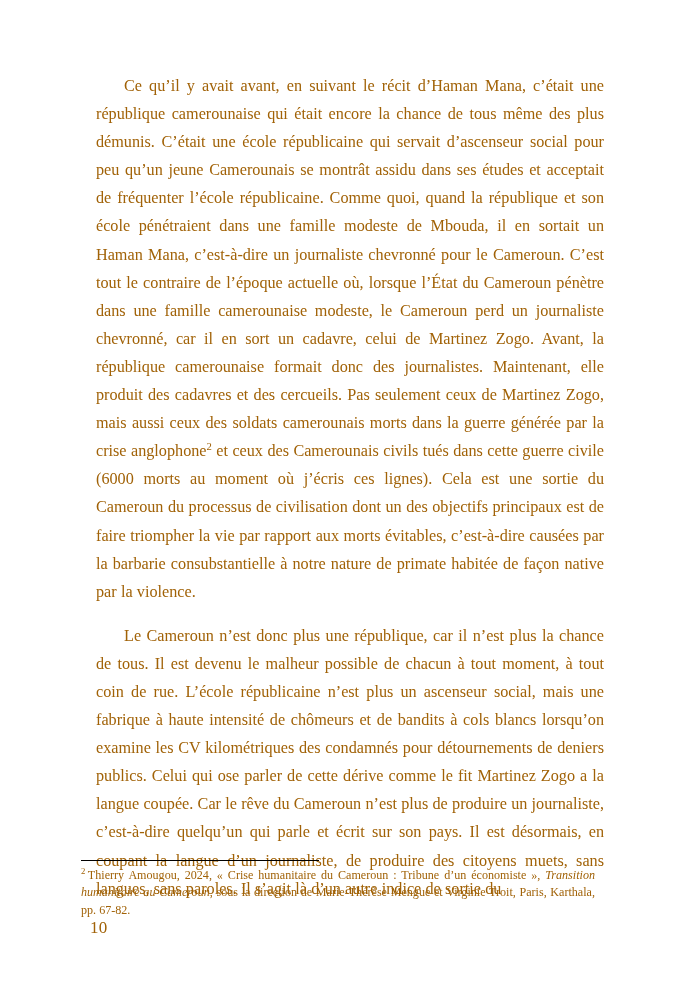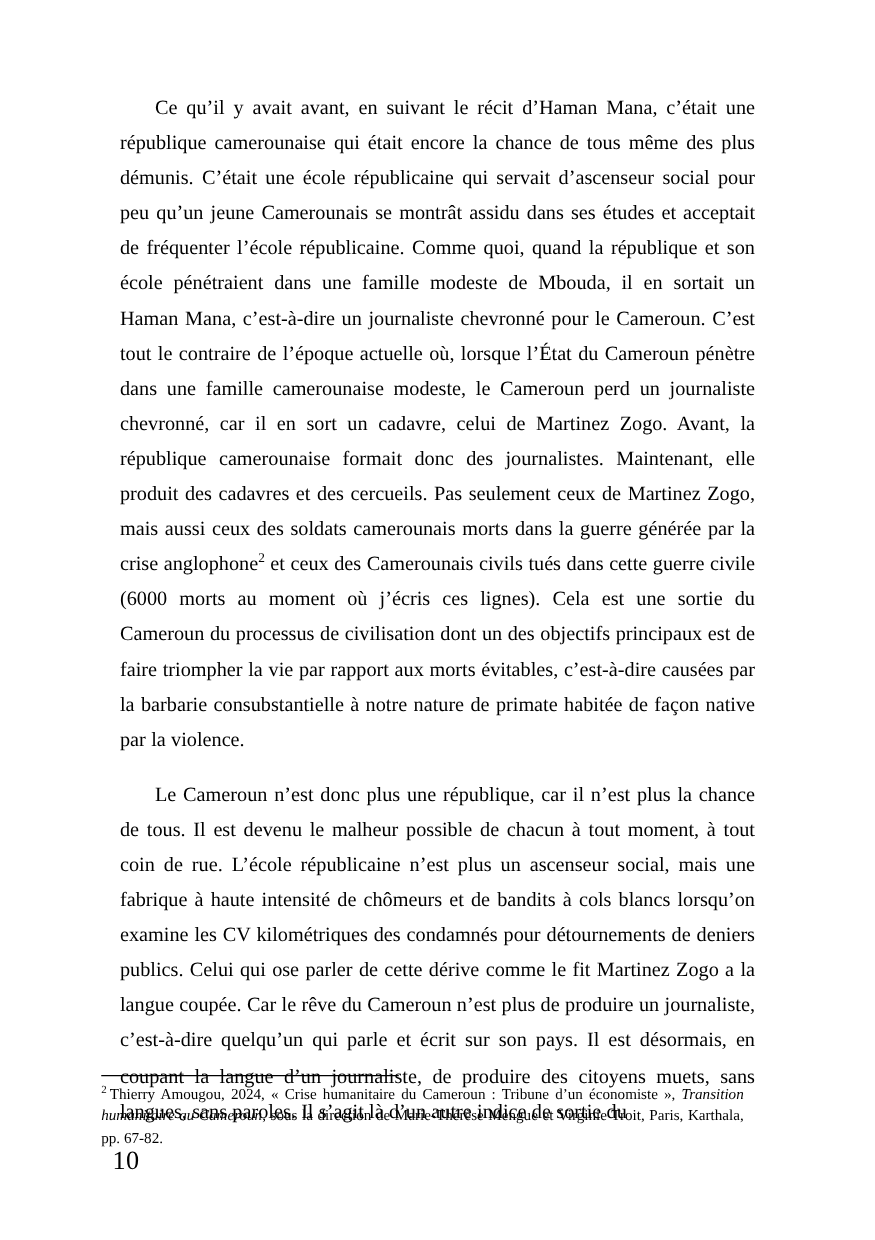--- a/index.html
+++ b/index.html
@@ -8,21 +8,21 @@
     padding: 0;
     background: #ffffff;
   }
   .page {
     position: relative;
     width: 700px;
     height: 992px;
     background: #ffffff;
     overflow: hidden;
     font-family: "Liberation Serif", "DejaVu Serif", serif;
-    color: #000000;
+    color: #a16207;
   }
   .text-column {
     position: absolute;
     left: 96px;
     top: 72px;
     width: 508px;
   }
   .para {
     margin: 0;
     font-size: 16.2px;
@@ -70,21 +70,21 @@
     line-height: 0;
     margin-right: 2.5px;
   }
   .fn-italic {
     font-style: italic;
   }
   .page-number {
     position: absolute;
     left: 90px;
     top: 917px;
-    font-size: 21px;
+    font-size: 17px;
     line-height: 22px;
     letter-spacing: 0.3px;
   }
 </style>
 </head>
 <body>
 
 <div class="page">
 
   <div class="text-column">

